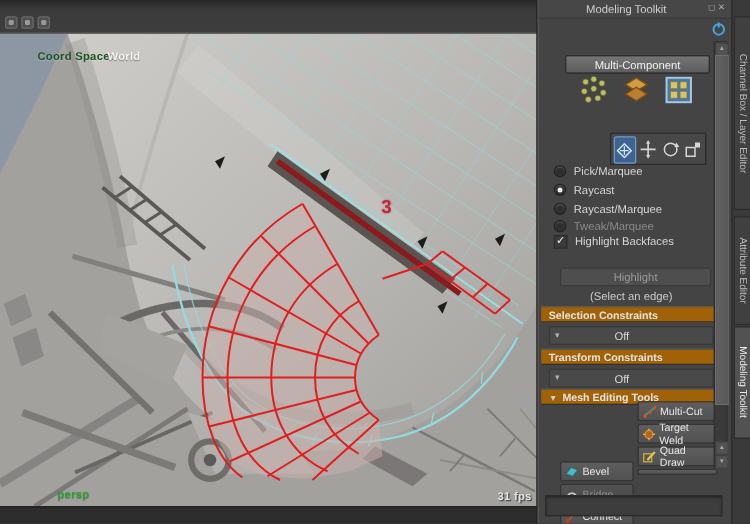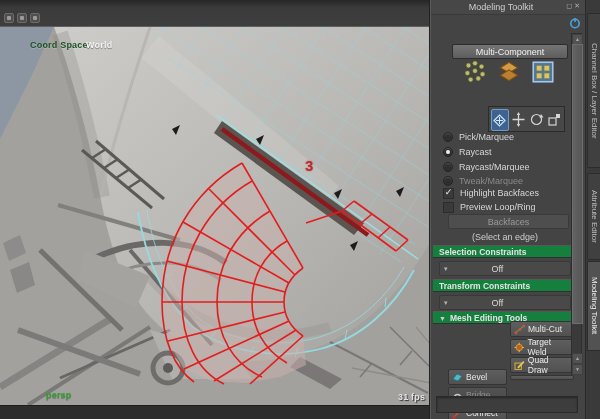--- a/index.html
+++ b/index.html
@@ -38,21 +38,21 @@
   .rrow{left:12px;display:flex;align-items:center;gap:6px;height:12px;}
   .bullet{width:8px;height:8px;border-radius:50%;background:#2f2f2f;border:1px solid #252525;box-shadow:inset 0 1px 1px rgba(255,255,255,.18);position:relative;}
   .bullet.on:after{content:"";position:absolute;left:2px;top:2px;width:4px;height:4px;border-radius:50%;background:#f0f0f0;}
   .rlabel{font-size:9px;color:#d6d6d6;}
   .rlabel.dim{color:#8a8a8a;}
   .cbox{width:9px;height:9px;background:#3a3a3a;border:1px solid #2c2c2c;display:flex;align-items:center;justify-content:center;}
   .cbox span{color:#f2f2f2;font-size:9px;font-weight:bold;line-height:1;margin-top:-2px;}
   [data-name="symmetry-button"]{left:17px;top:214px;width:121px;height:15px;background:#4e4e4e;border:1px solid #3a3a3a;
         border-radius:2px;color:#999999;font-size:9px;text-align:center;line-height:14px;}
   [data-name="symmetry-hint"]{left:0;top:232px;width:148px;text-align:center;font-size:9px;color:#cdcdcd;}
-  .sect{left:2px;width:148px;height:13px;background:#15803d;border-top:1px solid #585858;border-bottom:1px solid #303030;
+  .sect{left:2px;width:148px;height:13px;background:#a16207;border-top:1px solid #585858;border-bottom:1px solid #303030;
         color:#e3e3e3;font-size:8.5px;font-weight:bold;line-height:12px;padding-left:6px;}
   .drop{left:8px;width:132px;height:15px;background:#494949;border:1px solid #383838;border-radius:2px;
         display:flex;align-items:center;gap:5px;padding-left:4px;}
   .drop .ch{font-size:7px;color:#b5b5b5;line-height:1;}
   .drop .dv{font-size:9px;color:#d8d8d8;margin-left:39px;}
   .collapse{font-size:7px;color:#cccccc;margin-right:4px;}
   .tbtn{height:16px;background:linear-gradient(#5e5e5e,#515151);border:1px solid #343434;border-radius:2px;
         color:#e8e8e8;font-size:8.5px;display:flex;align-items:center;gap:3px;padding:0 3px;}
   .tbtn.dim{color:#8e8e8e;background:linear-gradient(#525252,#4a4a4a);}
   .c1{left:17px;width:59px;margin-top:48px;} .c2{left:79px;width:64px;}
@@ -302,26 +302,22 @@
       <span class="bullet" data-name="radio-bullet"></span>
       <span class="rlabel dim">Tweak/Marquee</span>
     </div>
 
     <div class="abs rrow" style="top:187px" data-name="checkbox-highlight-backfaces">
       <span class="cbox" data-name="checkbox-checked">
           <span data-name="check-icon">✓</span>
         </span>
       <span class="rlabel">Highlight Backfaces</span>
     </div>
-    <div class="abs rrow" style="top:201px" data-name="checkbox-preview-loop-ring">
-      <span class="cbox" data-name="checkbox-unchecked"></span>
-      <span class="rlabel">Preview Loop/Ring</span>
-    </div>
-
-    <div class="abs" data-name="symmetry-button">Backfaces</div>
+
+    <div class="abs" data-name="symmetry-button">Highlight</div>
     <div class="abs" data-name="symmetry-hint">(Select an edge)</div>
 
     <div class="abs sect" style="top:245px" data-name="selection-constraints-header">Selection Constraints</div>
     <div class="abs drop" style="top:261px" data-name="selection-constraints-dropdown">
       <span class="ch" data-name="chevron-down-icon">▾</span>
       <span class="dv">Off</span>
     </div>
     <div class="abs sect" style="top:279px" data-name="transform-constraints-header">Transform Constraints</div>
     <div class="abs drop" style="top:295px" data-name="transform-constraints-dropdown">
       <span class="ch" data-name="chevron-down-icon">▾</span>

